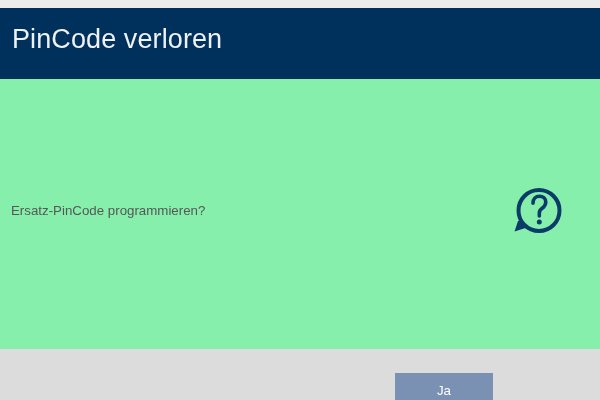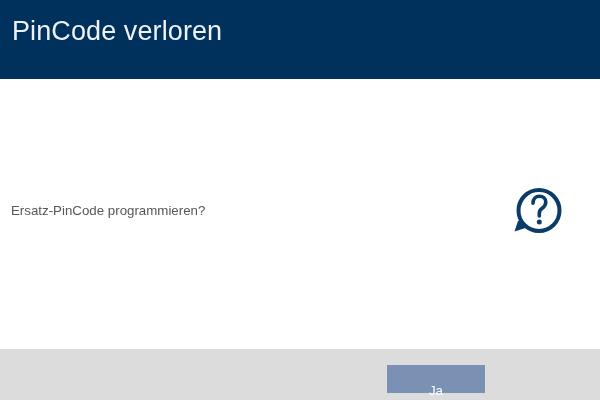--- a/index.html
+++ b/index.html
@@ -20,21 +20,21 @@
     width: 600px;
     height: 400px;
     background: #ececec;
     box-sizing: border-box;
   }
 
   
   #titlebar {
     position: absolute;
     left: 0;
-    top: 0;
+    top: 8px;
     width: 600px;
     height: 79px;
     background: #00305c;
     box-sizing: border-box;
   }
   #titlebar-title {
     position: absolute;
     left: 12px;
     top: 14px;
     font-size: 27px;
@@ -45,21 +45,21 @@
     white-space: nowrap;
   }
 
   
   #content {
     position: absolute;
     left: 0;
     top: 79px;
     width: 600px;
     height: 270px;
-    background: #ffffff;
+    background: #86efac;
   }
   #message {
     position: absolute;
     left: 11px;
     top: 124px;
     font-size: 13.3px;
     line-height: 16px;
     color: #575757;
     white-space: nowrap;
   }
@@ -85,22 +85,22 @@
     top: 349px;
     width: 600px;
     height: 51px;
     background: #dcdcdc;
   }
   .dlg-button {
     position: absolute;
     top: 12px;
     height: 28px;
     border: 0;
-    padding: 12px;
-    margin: 4px;
+    padding: 4px;
+    margin: 12px;
     font-family: "Liberation Sans", sans-serif;
     font-size: 13.3px;
     line-height: 28px;
     text-align: center;
     color: #ffffff;
     cursor: pointer;
     outline: none;
     box-sizing: border-box;
   }
   #btn-yes {

